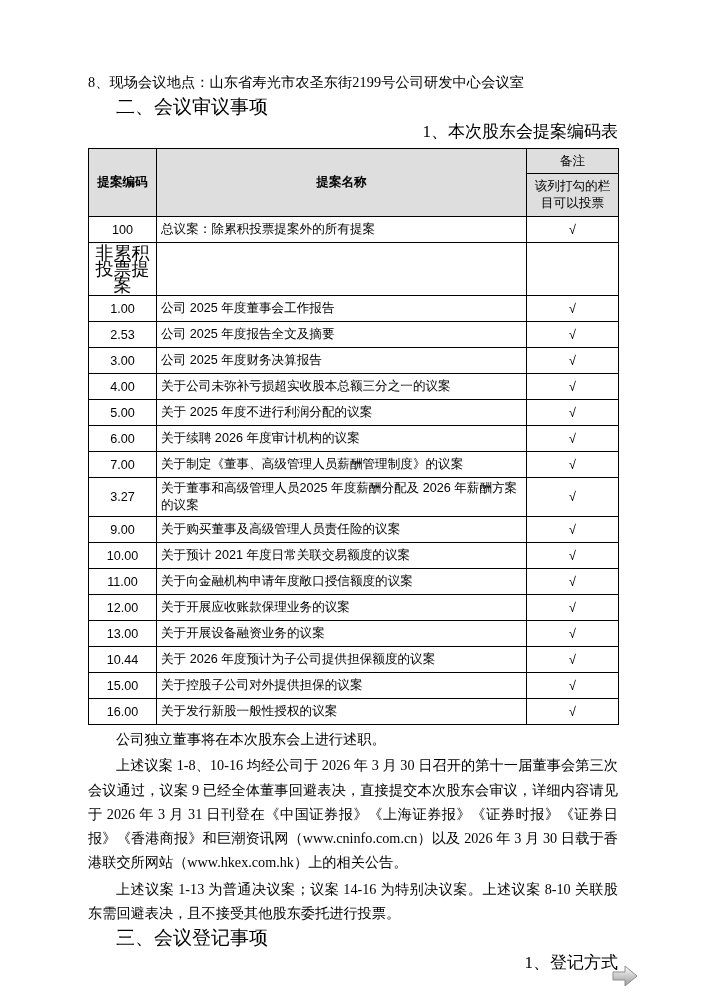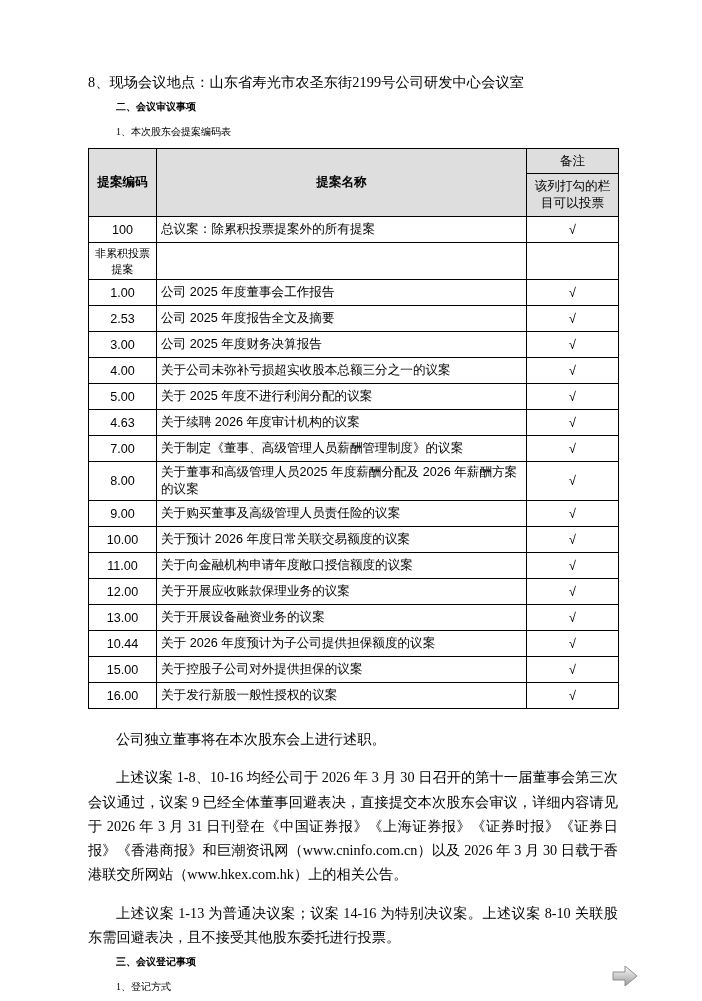--- a/index.html
+++ b/index.html
@@ -28,29 +28,30 @@
     top: 70px;
     width: 530px;
   }
   .line {
     font-size: 14.2px;
     line-height: 24px;
     letter-spacing: 0.1px;
     white-space: nowrap;
   }
   .heading {
-    font-weight: bold;
-    font-size: 10px;
+    font-weight: normal;
+    font-size: 19px;
     line-height: 25px;
     text-indent: 28px;
   }
   .subhead {
-    font-size: 10px;
+    font-size: 17px;
     line-height: 25px;
     text-indent: 28px;
+    text-align: right;
   }
   
   table.proposal {
     border-collapse: collapse;
     width: 530px;
     margin-top: 4px;
     table-layout: fixed;
   }
   table.proposal td, table.proposal th {
     border: 1px solid #000000;
@@ -77,44 +78,44 @@
   col.c-name { width: 370px; }
   col.c-note { width: 92px; }
   td.code {
     text-align: center;
     font-family: "Liberation Serif", "DejaVu Serif", serif;
     font-size: 13px;
     height: 21px;
   }
   td.code.cjk {
     font-family: "Liberation Sans", "DejaVu Sans", sans-serif;
-    font-size: 11px;
+    font-size: 18px;
     line-height: 16px;
   }
   td.name {
     text-align: left;
     padding-left: 6px;
     line-height: 17px;
     margin-top: 29px;
   }
   td.note {
     text-align: center;
     font-family: "Liberation Serif", "DejaVu Serif", serif;
     font-size: 13px;
   }
   
   .para {
     font-size: 14.2px;
     line-height: 24.3px;
     text-align: justify;
     text-justify: inter-ideograph;
     text-indent: 28px;
-    margin-top: 14px;
-  }
-  .para.first { margin-top: 18px; }
+    margin-top: 2px;
+  }
+  .para.first { margin-top: 2px; }
   
   .next-arrow {
     position: absolute;
     right: 10px;
     bottom: 12px;
     width: 30px;
     height: 26px;
     display: flex;
     align-items: center;
     justify-content: center;
@@ -178,42 +179,42 @@
             <td class="code">4.00</td>
             <td class="name">关于公司未弥补亏损超实收股本总额三分之一的议案</td>
             <td class="note">√</td>
           </tr>
           <tr>
             <td class="code">5.00</td>
             <td class="name">关于 2025 年度不进行利润分配的议案</td>
             <td class="note">√</td>
           </tr>
           <tr>
-            <td class="code">4.63</td>
+            <td class="code">6.00</td>
             <td class="name">关于续聘 2026 年度审计机构的议案</td>
             <td class="note">√</td>
           </tr>
           <tr>
             <td class="code">7.00</td>
             <td class="name">关于制定《董事、高级管理人员薪酬管理制度》的议案</td>
             <td class="note">√</td>
           </tr>
           <tr>
-            <td class="code">8.00</td>
+            <td class="code">3.27</td>
             <td class="name">关于董事和高级管理人员2025 年度薪酬分配及 2026 年薪酬方案的议案</td>
             <td class="note">√</td>
           </tr>
           <tr>
             <td class="code">9.00</td>
             <td class="name">关于购买董事及高级管理人员责任险的议案</td>
             <td class="note">√</td>
           </tr>
           <tr>
             <td class="code">10.00</td>
-            <td class="name">关于预计 2026 年度日常关联交易额度的议案</td>
+            <td class="name">关于预计 2021 年度日常关联交易额度的议案</td>
             <td class="note">√</td>
           </tr>
           <tr>
             <td class="code">11.00</td>
             <td class="name">关于向金融机构申请年度敞口授信额度的议案</td>
             <td class="note">√</td>
           </tr>
           <tr>
             <td class="code">12.00</td>
             <td class="name">关于开展应收账款保理业务的议案</td>

